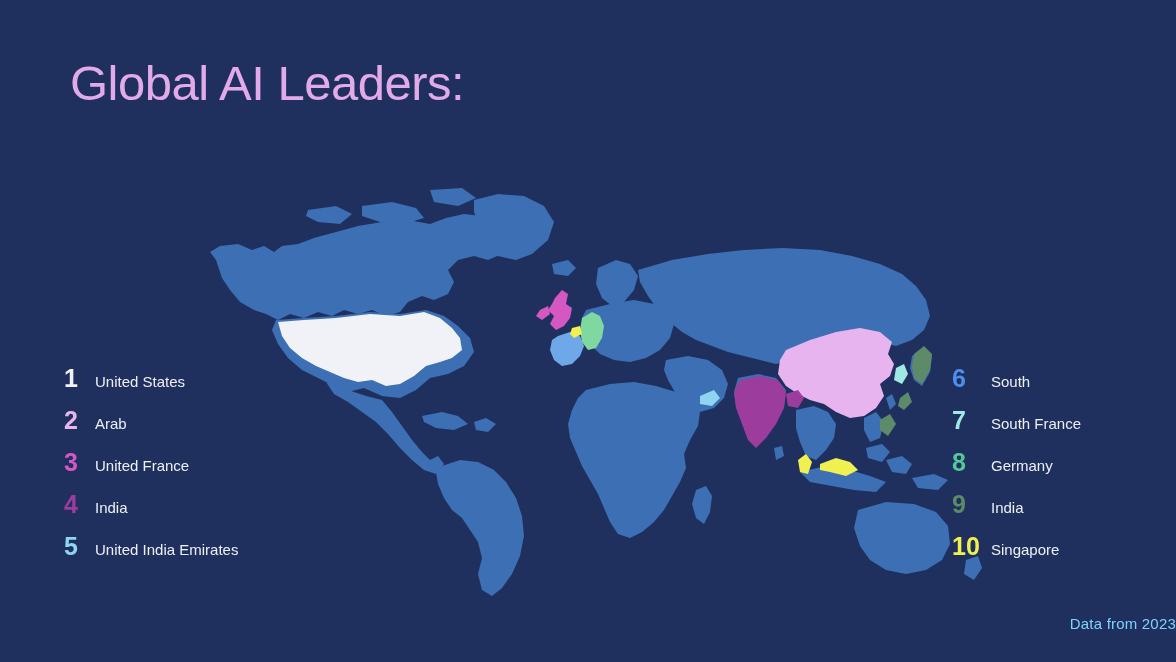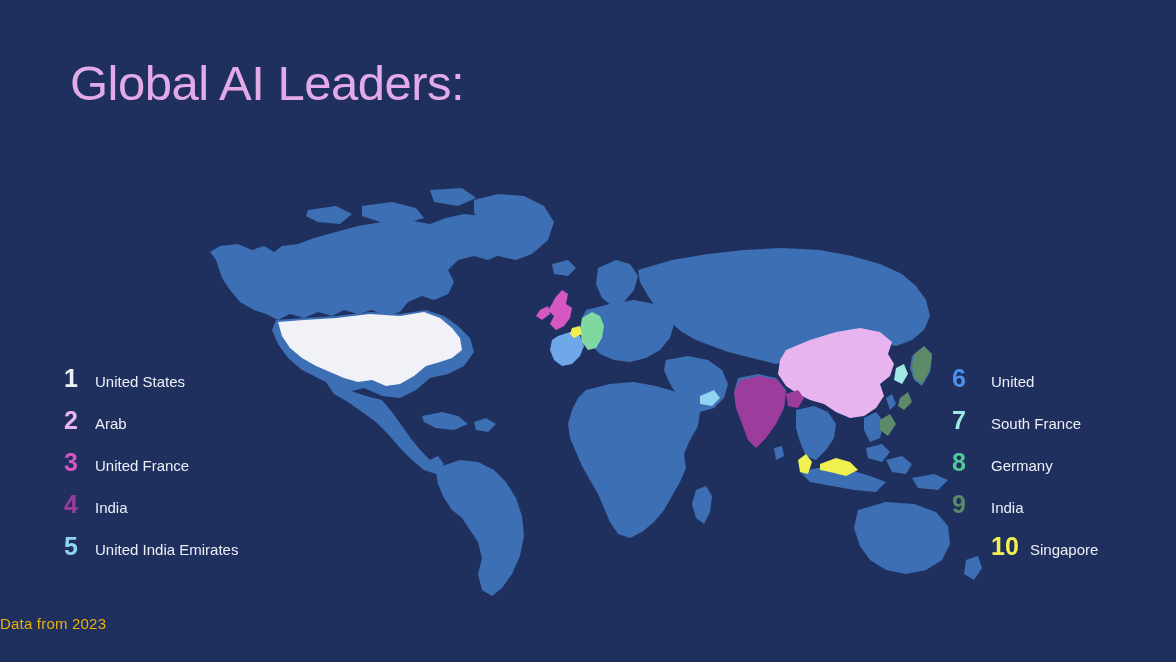--- a/index.html
+++ b/index.html
@@ -64,23 +64,23 @@
     font-weight:400;
     color:#eceff6;
     margin-left:9px;
     line-height:1;
   }
 
   
   #footer {
     position:absolute;
     left:0; right:0; top:615px;
-    text-align:left;
+    text-align:right;
     font-size:15px;
-    color:#eab308;
+    color:#7dd3fc;
     letter-spacing:0.2px;
   }
 </style>
 </head>
 <body>
 
 <div id="slide">
 
   <h1 id="title">Global AI Leaders:</h1>
 
@@ -230,35 +230,35 @@
     </div>
     <div class="rank-row">
       <span class="rank-num" style="color: rgb(143, 212, 240);">5</span>
       <span class="rank-name">United India Emirates</span>
     </div>
   </div>
 
   <div id="list-right" class="rank-list">
     <div class="rank-row">
       <span class="rank-num" style="color: rgb(75, 144, 238);">6</span>
-      <span class="rank-name">United</span>
+      <span class="rank-name">South</span>
     </div>
     <div class="rank-row">
       <span class="rank-num" style="color: rgb(159, 232, 228);">7</span>
       <span class="rank-name">South France</span>
     </div>
     <div class="rank-row">
       <span class="rank-num" style="color: rgb(85, 199, 154);">8</span>
       <span class="rank-name">Germany</span>
     </div>
     <div class="rank-row">
       <span class="rank-num" style="color: rgb(93, 138, 104);">9</span>
       <span class="rank-name">India</span>
     </div>
     <div class="rank-row">
-      <span class="rank-num" style="color: rgb(240, 240, 80); margin-left: 39px;">10</span>
+      <span class="rank-num" style="color: rgb(240, 240, 80);">10</span>
       <span class="rank-name">Singapore</span>
     </div>
   </div>
 
   <div id="footer">Data from 2023</div>
 
 </div>
 
 </body></html>

